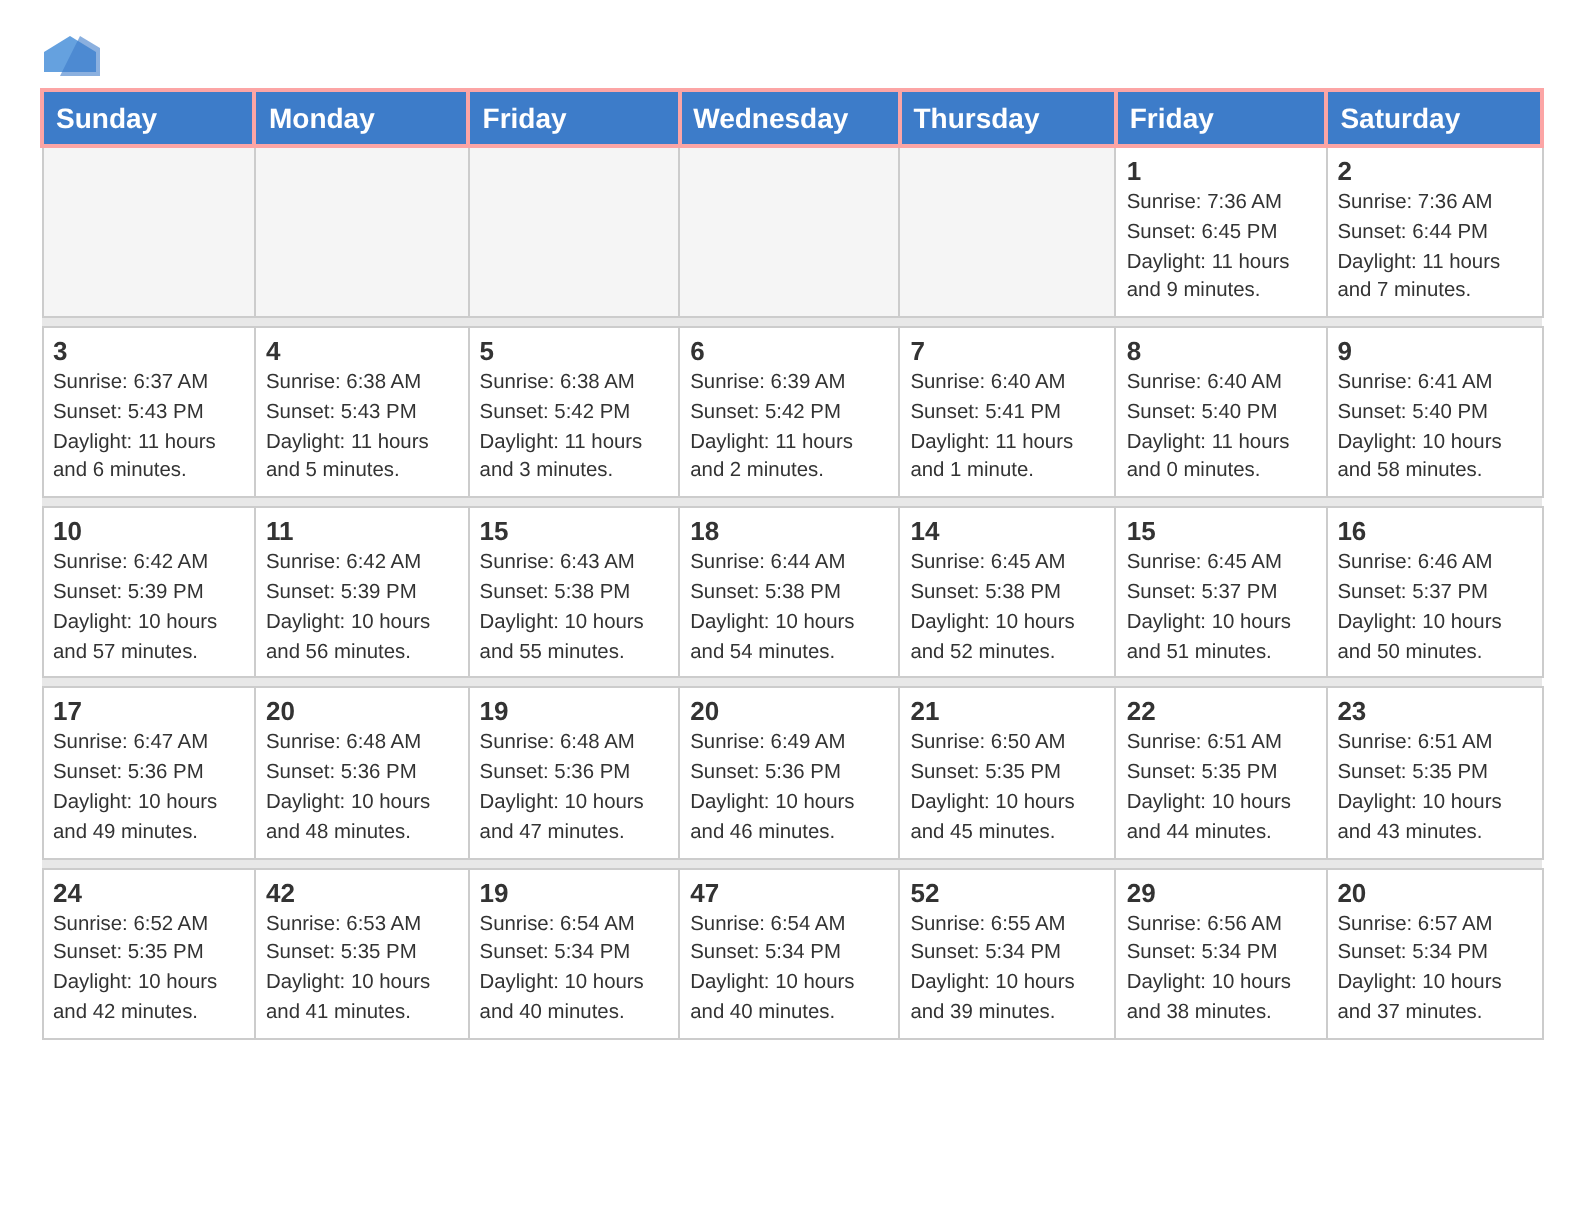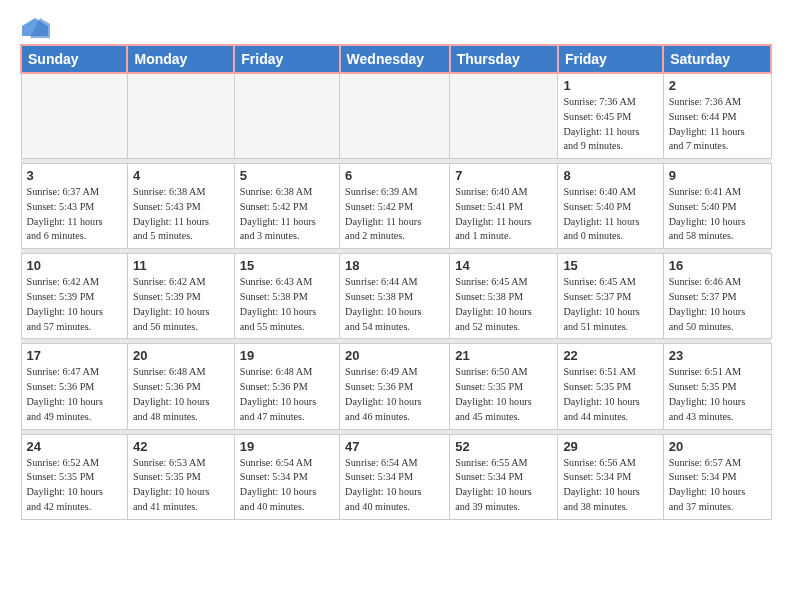--- a/index.html
+++ b/index.html
@@ -72,21 +72,20 @@
     .day-num {
       font-size: 13px;
       font-weight: bold;
       display: block;
       margin-bottom: 2px;
     }
     .day-info {
       font-size: 10.2px;
       line-height: 1.45;
       color: #333;
-      font-family: Liberation Serif, serif;
     }
     .calendar tr.week-row td {
       height: 85px;
     }
   </style>
 </head>
 <body>
 
 <div class="container">
   <div class="header-row">

